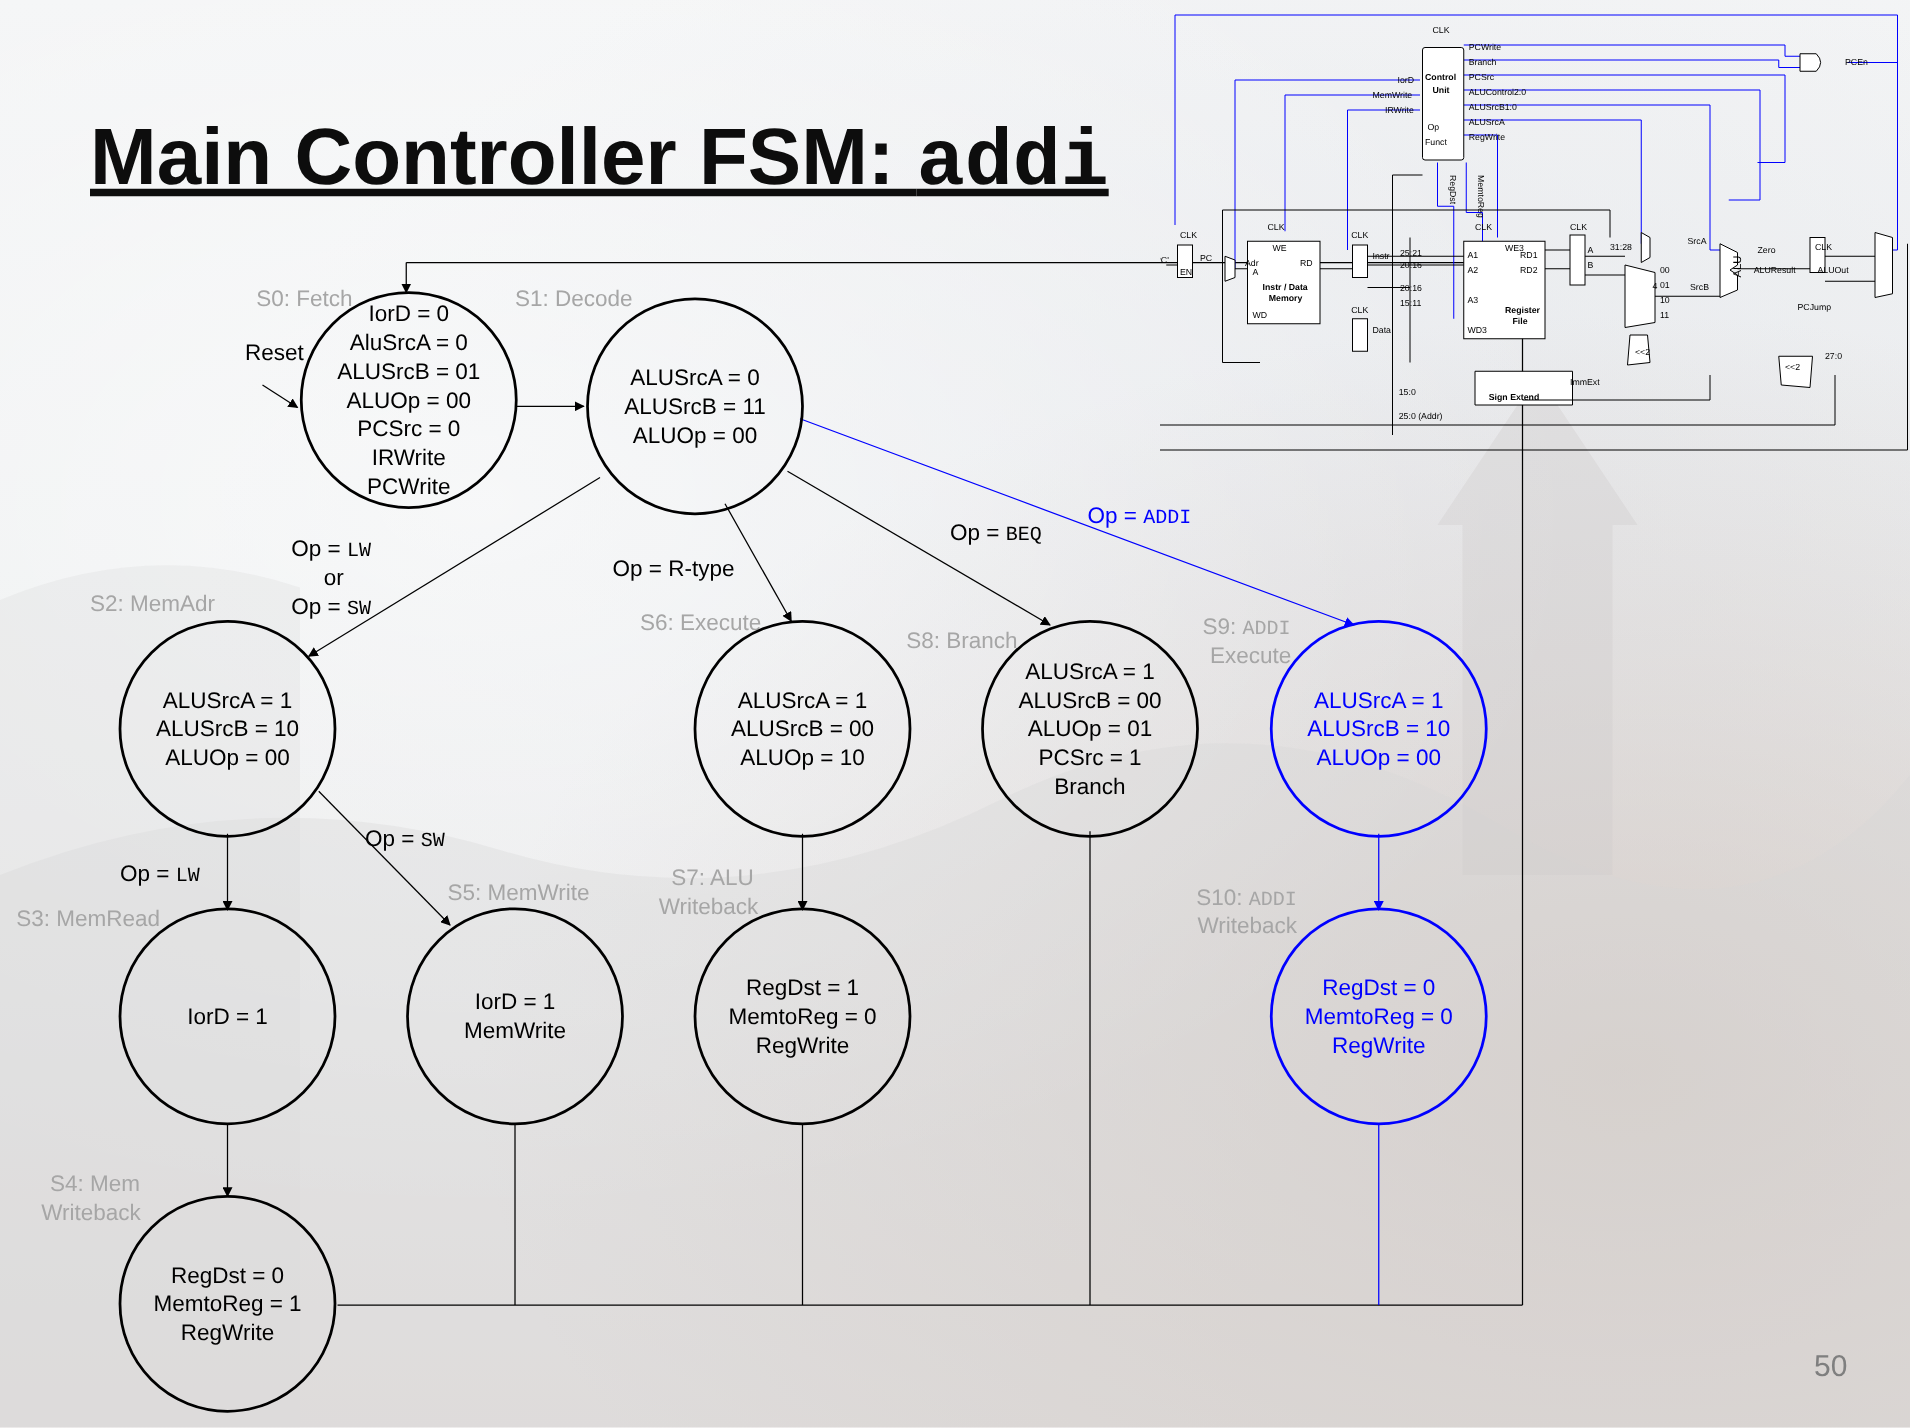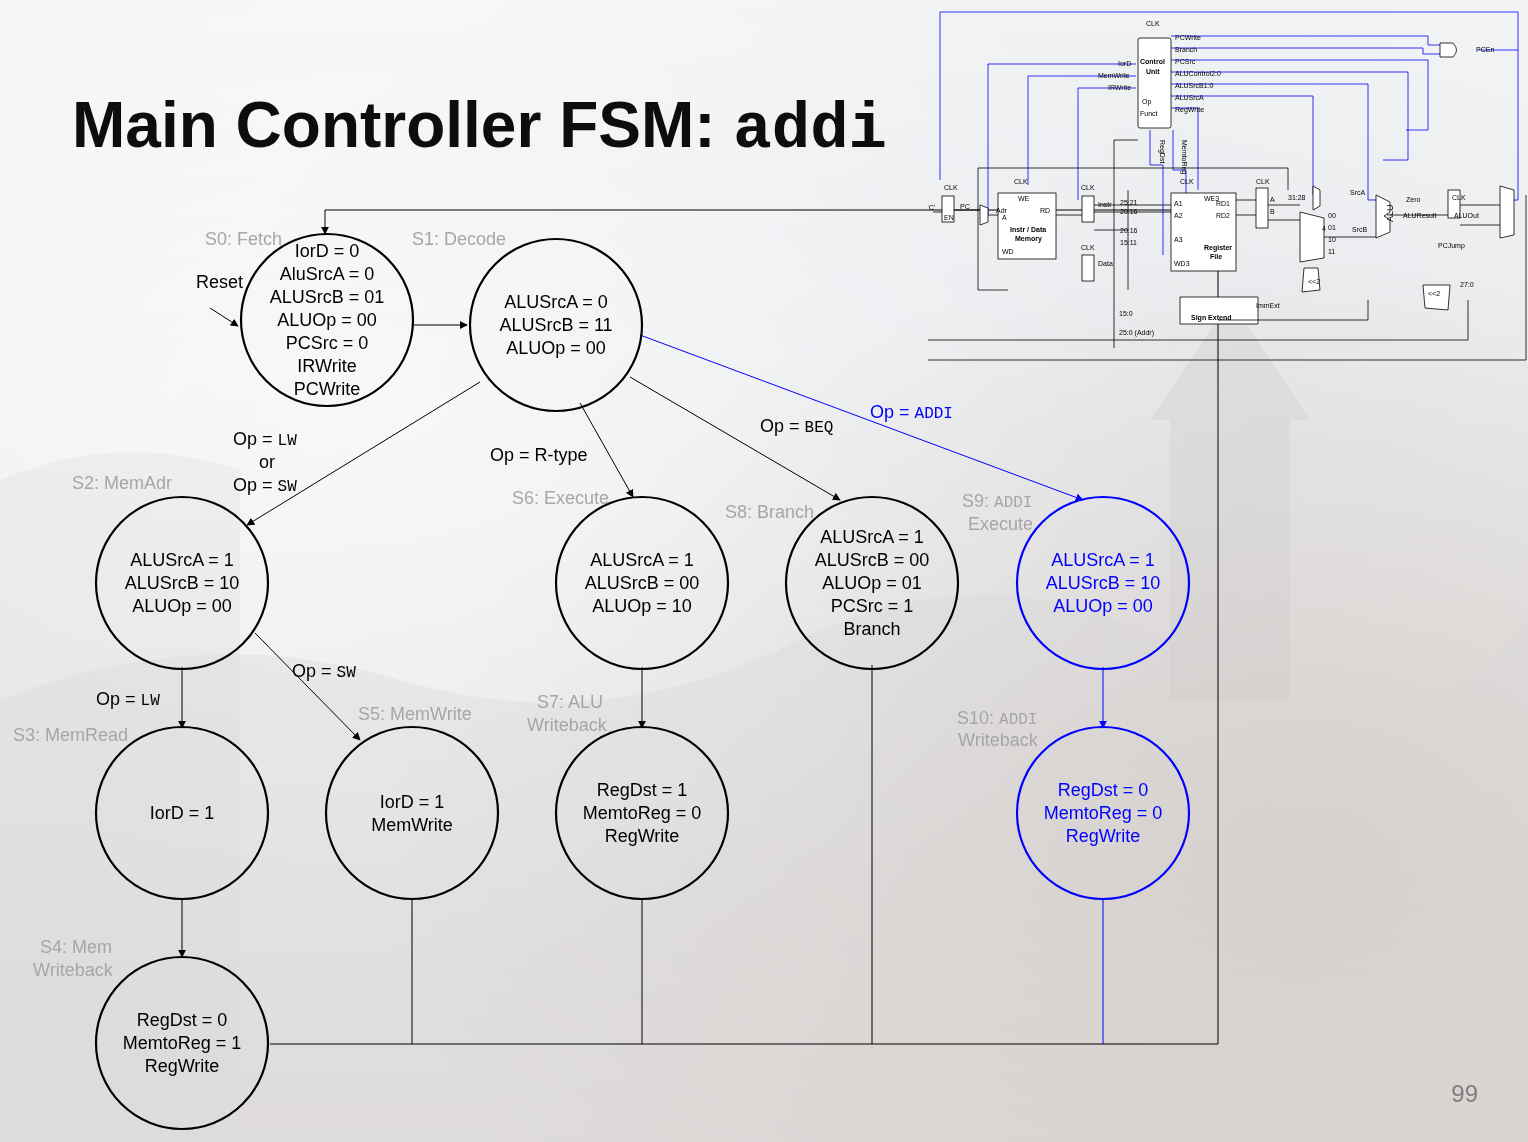--- a/index.html
+++ b/index.html
@@ -11,21 +11,21 @@
       radial-gradient(ellipse at 85% 75%, rgba(200,185,175,0.55) 0%, rgba(255,255,255,0) 50%),
       radial-gradient(ellipse at 70% 40%, rgba(230,232,236,0.9) 0%, rgba(255,255,255,0) 60%),
       linear-gradient(180deg, #f4f5f6 0%, #eef0f1 40%, #e9e9ea 70%, #e2dedd 100%);
   }
   .bg-sil {
     position: absolute; inset: 0; pointer-events: none;
   }
   #title {
     position: absolute; left: 72px; top: 88px; margin: 0;
     font-family: "Liberation Sans", sans-serif; font-weight: bold; font-size: 64px;
-    color: #0d0d0d; letter-spacing: 0px; white-space: nowrap;
+    color: #0d0d0d; letter-spacing: 0px; white-space: nowrap; text-decoration: underline;
   }
   #title .mono { font-family: "Liberation Mono", monospace; font-weight: bold; }
   svg text { font-family: "Liberation Sans", sans-serif; }
   .mono { font-family: "Liberation Mono", monospace; }
   #page-num {
     position: absolute; right: 50px; top: 1080px; font-size: 24px; color: #7f7f7f;
   }
 </style>
 </head>
 <body>
@@ -285,13 +285,13 @@
       <text x="192" y="233">20:16</text>
       <text x="192" y="245">15:11</text>
       <text x="360" y="200">31:28</text>
       <text x="532" y="287">27:0</text>
       <text x="465" y="222" font-size="9" transform="rotate(-90 465 222)">ALU</text>
       <text x="232" y="140" transform="rotate(90 232 140)">RegDst</text>
       <text x="254" y="140" transform="rotate(90 254 140)">MemtoReg</text>
     </g>
 </svg>
 
-<div id="page-num">99</div>
+<div id="page-num">50</div>
 
 </body></html>

